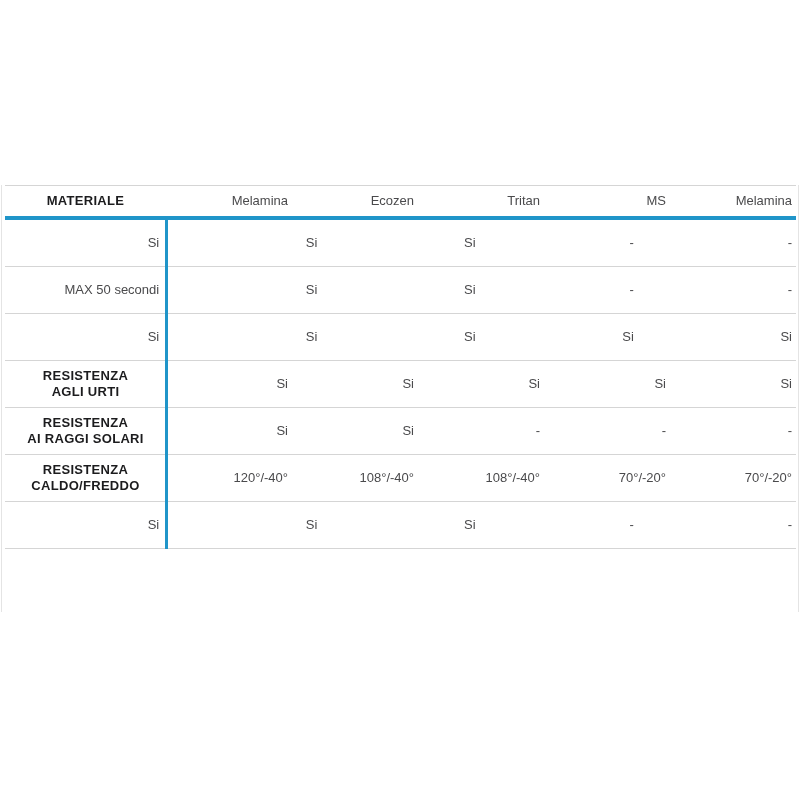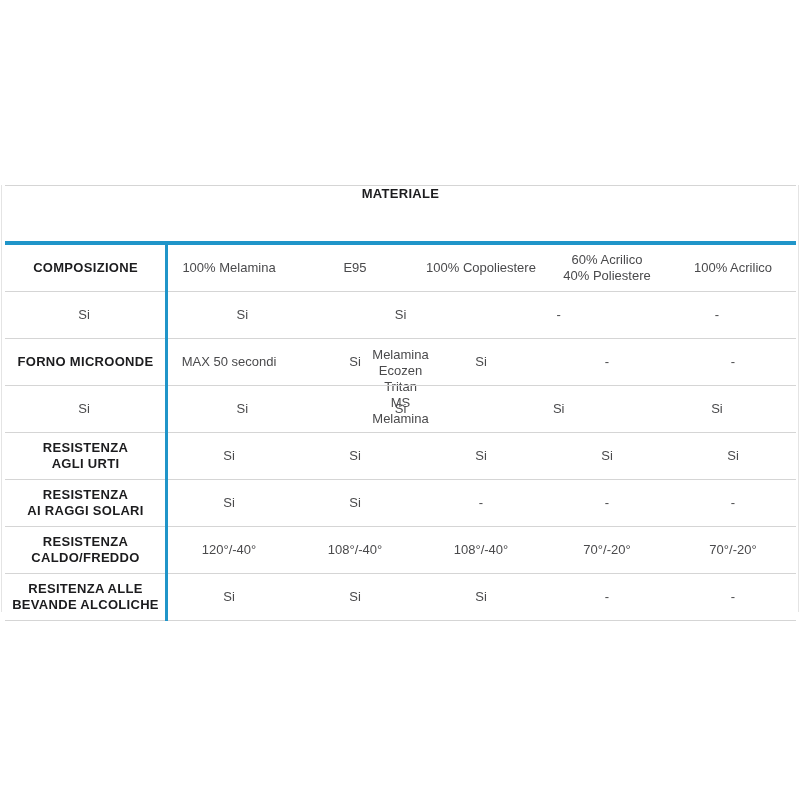--- a/index.html
+++ b/index.html
@@ -24,23 +24,22 @@
     background:var(--edge);
   }
   .edge-line.left{ left:1px; }
   .edge-line.right{ left:798px; }
 
   .comparison-table{
     position:absolute; left:5px; top:185px; width:791px;
   }
   .header-row{
     display:flex; align-items:center;
-    height:56px;
+    height:31px;
     border-top:1px solid var(--grid);
-    flex-direction:column;
   }
   .blue-bar{
     height:4px; width:100%;
     background:var(--accent);
   }
   .table-body{ position:relative; }
   .data-row{
     display:flex; align-items:center;
     height:47px;
     border-bottom:1px solid var(--grid);
@@ -56,20 +55,21 @@
     color:var(--label);
     line-height:16px;
     padding:0 6px;
   }
   .value-cell{
     flex:1 1 0;
     font-size:13px;
     color:var(--value);
     line-height:16px;
     padding:0 4px;
+    text-align:right;
   }
   .header-label{ font-size:13px; }
   .header-cell{ font-size:13px; }
   .vertical-accent{
     position:absolute;
     left:160px; top:0; bottom:0; width:3px;
     background:var(--accent);
   }
 </style>
 </head>
@@ -83,38 +83,28 @@
     <div class="cell label-cell header-label">MATERIALE</div>
     <div class="cell value-cell header-cell">Melamina</div>
     <div class="cell value-cell header-cell">Ecozen</div>
     <div class="cell value-cell header-cell">Tritan</div>
     <div class="cell value-cell header-cell">MS</div>
     <div class="cell value-cell header-cell">Melamina</div>
   </div>
   <div class="blue-bar"></div>
   <div class="table-body">
     <div class="vertical-accent"></div>
-  <div class="data-row">
-    <div class="cell label-cell">COMPOSIZIONE</div>
-    <div class="cell value-cell">100% Melamina</div>
-    <div class="cell value-cell">E95</div>
-    <div class="cell value-cell">100% Copoliestere</div>
-    <div class="cell value-cell">60% Acrilico
-40% Poliestere</div>
-    <div class="cell value-cell">100% Acrilico</div>
-  </div>
       <div class="data-row">
     <div class="cell value-cell">Si</div>
     <div class="cell value-cell">Si</div>
     <div class="cell value-cell">Si</div>
     <div class="cell value-cell">-</div>
     <div class="cell value-cell">-</div>
   </div>
       <div class="data-row">
-    <div class="cell label-cell">FORNO MICROONDE</div>
     <div class="cell value-cell">MAX 50 secondi</div>
     <div class="cell value-cell">Si</div>
     <div class="cell value-cell">Si</div>
     <div class="cell value-cell">-</div>
     <div class="cell value-cell">-</div>
   </div>
       <div class="data-row">
     <div class="cell value-cell">Si</div>
     <div class="cell value-cell">Si</div>
     <div class="cell value-cell">Si</div>
@@ -142,22 +132,20 @@
       <div class="data-row">
     <div class="cell label-cell">RESISTENZA
 CALDO/FREDDO</div>
     <div class="cell value-cell">120°/-40°</div>
     <div class="cell value-cell">108°/-40°</div>
     <div class="cell value-cell">108°/-40°</div>
     <div class="cell value-cell">70°/-20°</div>
     <div class="cell value-cell">70°/-20°</div>
   </div>
       <div class="data-row">
-    <div class="cell label-cell">RESITENZA ALLE
-BEVANDE ALCOLICHE</div>
     <div class="cell value-cell">Si</div>
     <div class="cell value-cell">Si</div>
     <div class="cell value-cell">Si</div>
     <div class="cell value-cell">-</div>
     <div class="cell value-cell">-</div>
   </div>
     </div>
 </div>
 
 </body></html>

